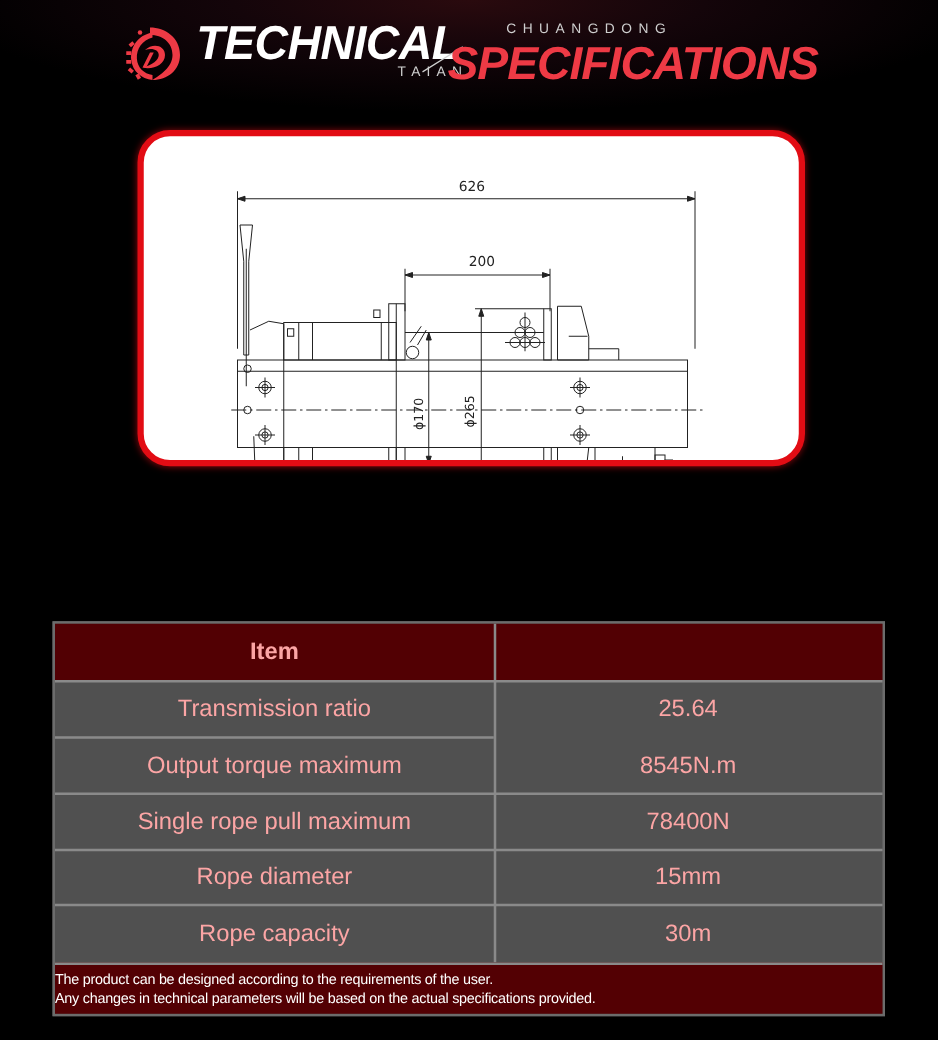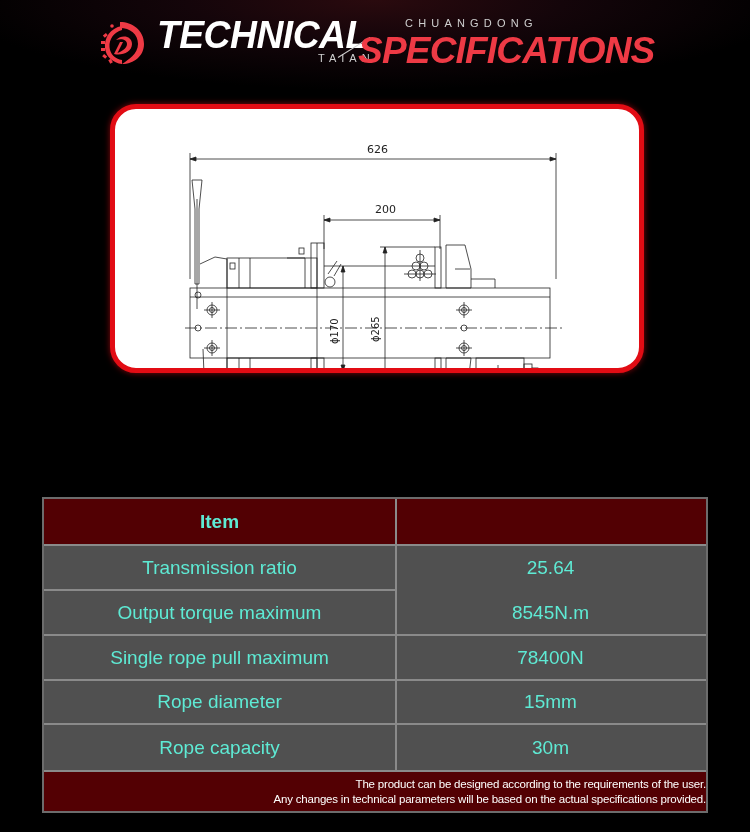--- a/index.html
+++ b/index.html
@@ -44,34 +44,34 @@
   }
   .drawing-card svg { position: absolute; left: 0; top: 0; }
 
   .spec-table {
     position: absolute; left: 42px; top: 497px; width: 666px; height: 316px;
     border: 2px solid #6c6c6c; background: #505050;
   }
   .row { position: absolute; left: 0; width: 662px; display: flex; }
   .cell {
     display: flex; align-items: center; justify-content: center;
-    color: #5eead4; font-size: 19px; text-align: center;
+    color: #fca5a5; font-size: 19px; text-align: center;
   }
   .col-item { width: 351px; }
   .col-param { width: 311px; }
   .thead { top: 0; height: 45px; background: #520003; }
   .thead .cell { font-weight: bold; font-size: 19px; }
   .hline { position: absolute; left: 0; width: 662px; height: 2px; background: #8a8a8a; }
   .hline.left-only { width: 351px; }
   .vline { position: absolute; left: 351px; width: 2px; background: #8a8a8a; }
 
   .footnote {
     position: absolute; left: 0; top: 271px; width: 662px; height: 41px;
     background: #530003; border-top: 2px solid #8a8a8a;
-    display: flex; flex-direction: column; align-items: flex-end; justify-content: center;
+    display: flex; flex-direction: column; align-items: flex-start; justify-content: center;
     color: #fff; font-size: 11.5px; line-height: 15px; letter-spacing: -0.2px;
   }
 </style>
 </head>
 <body>
 
 <div class="header">
   <svg class="logo" viewBox="0 0 48 46" width="48" height="46">
 
     <g fill="#ee3a45">

